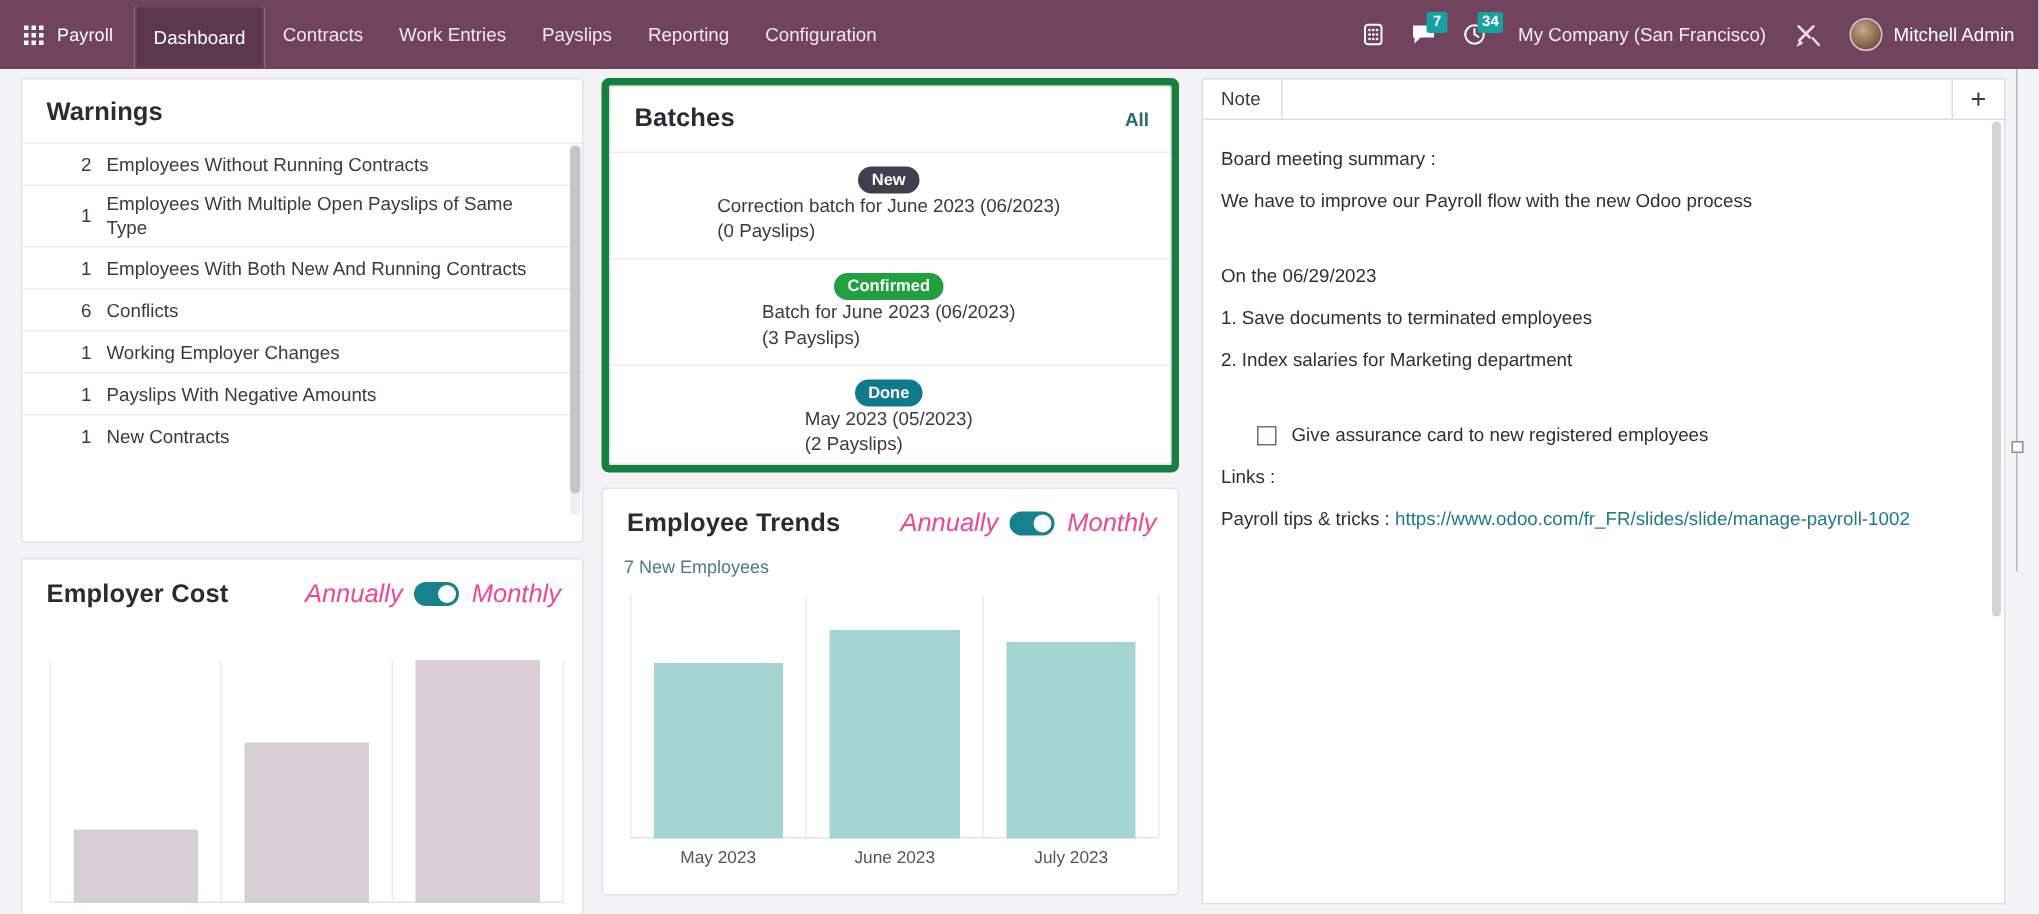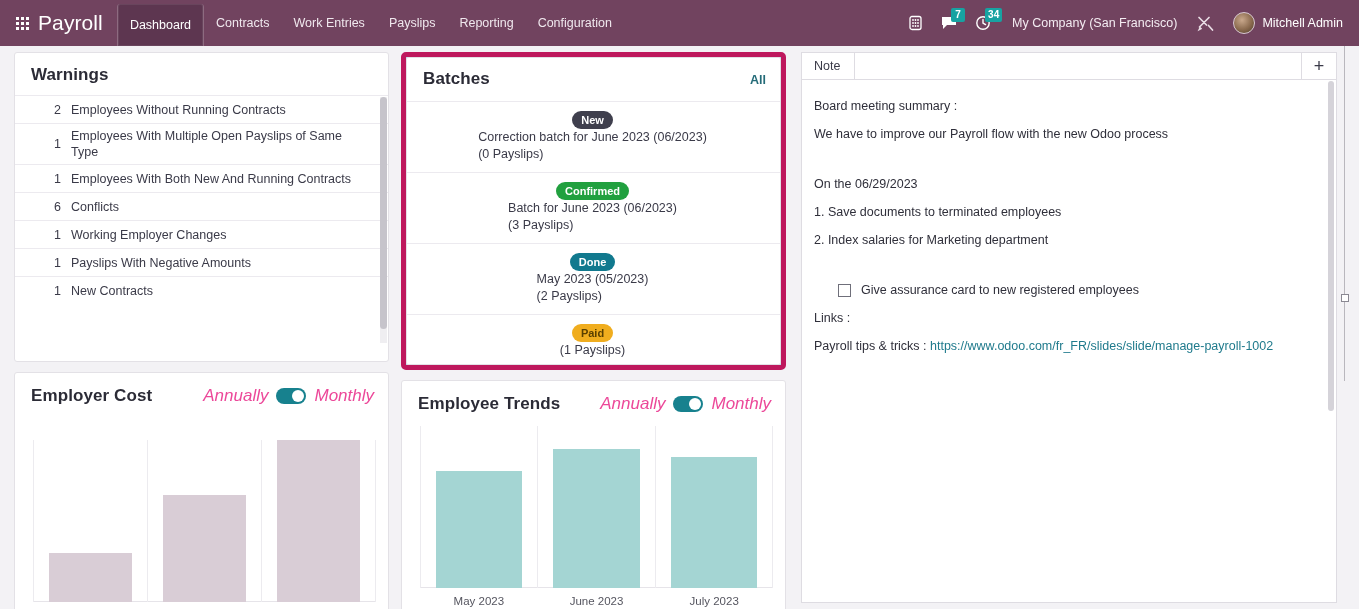--- a/index.html
+++ b/index.html
@@ -24,21 +24,21 @@
     display: flex; align-items: center; gap: 9px;
     padding: 0 14px 0 16px;
   }
   .grid-icon {
     display: grid;
     grid-template-columns: repeat(3, 3px);
     grid-template-rows: repeat(3, 3px);
     gap: 2px;
   }
   .grid-icon i { background: #ffffff; display: block; width: 3px; height: 3px; }
-  .brand-label { font-size: 21px; font-weight: 400; letter-spacing: .1px; }
+  .brand-label { font-size: 12px; font-weight: 400; letter-spacing: .1px; }
 
   .nav-menu { display: flex; align-items: stretch; }
   .nav-item {
     display: flex; align-items: center;
     padding: 0 12px;
     font-size: 12.5px;
     color: #f0e8ee;
     cursor: pointer;
     white-space: nowrap;
   }
@@ -138,24 +138,24 @@
   }
   .warn-label { font-size: 12.5px; color: #3a3a48; line-height: 16px; padding-right: 16px; }
   .warn-scroll {
     position: absolute; top: 44px; right: 1px; width: 7px; bottom: 18px;
     background: #efeef1;
   }
   .warn-scroll i { position: absolute; top: 0; left: 0; width: 7px; height: 232px; background: #c6c4cb; border-radius: 4px; display:block; }
 
   
   .batches-wrap {
-    border: 5px solid #be185d;
+    border: 5px solid #15803d;
     border-radius: 5px;
     background: #a2dcee;
-    height: 318px;
+    height: 263px;
   }
   .batches-card { height: 100%; border-radius: 2px; overflow: hidden; }
   .batches-head {
     display: flex; align-items: baseline; justify-content: space-between;
     padding: 11px 14px 12px 16px;
   }
   .all-link { font-size: 12.5px; color: #246b78; font-weight: 700; cursor: pointer; }
   .batch-row {
     display: flex; align-items: center; justify-content: space-between;
     border-top: 1px solid #eceaef;
@@ -470,20 +470,21 @@
         <div class="chart-head">
           <div class="card-title">Employee Trends</div>
           <div class="toggle-wrap">
             <span class="toggle-label">Annually</span>
             <span class="switch">
                 <span class="knob"></span>
               </span>
             <span class="toggle-label">Monthly</span>
           </div>
         </div>
+        <div class="chart-note">7 New Employees</div>
         <div style="height:12px"></div>
         <div class="plot">
           <div class="bar-slot">
               <div class="bar" style="height:72%;background:#a4d5d3"></div>
             </div>
           <div class="bar-slot">
               <div class="bar" style="height:86%;background:#a4d5d3"></div>
             </div>
           <div class="bar-slot">
               <div class="bar" style="height:81%;background:#a4d5d3"></div>

